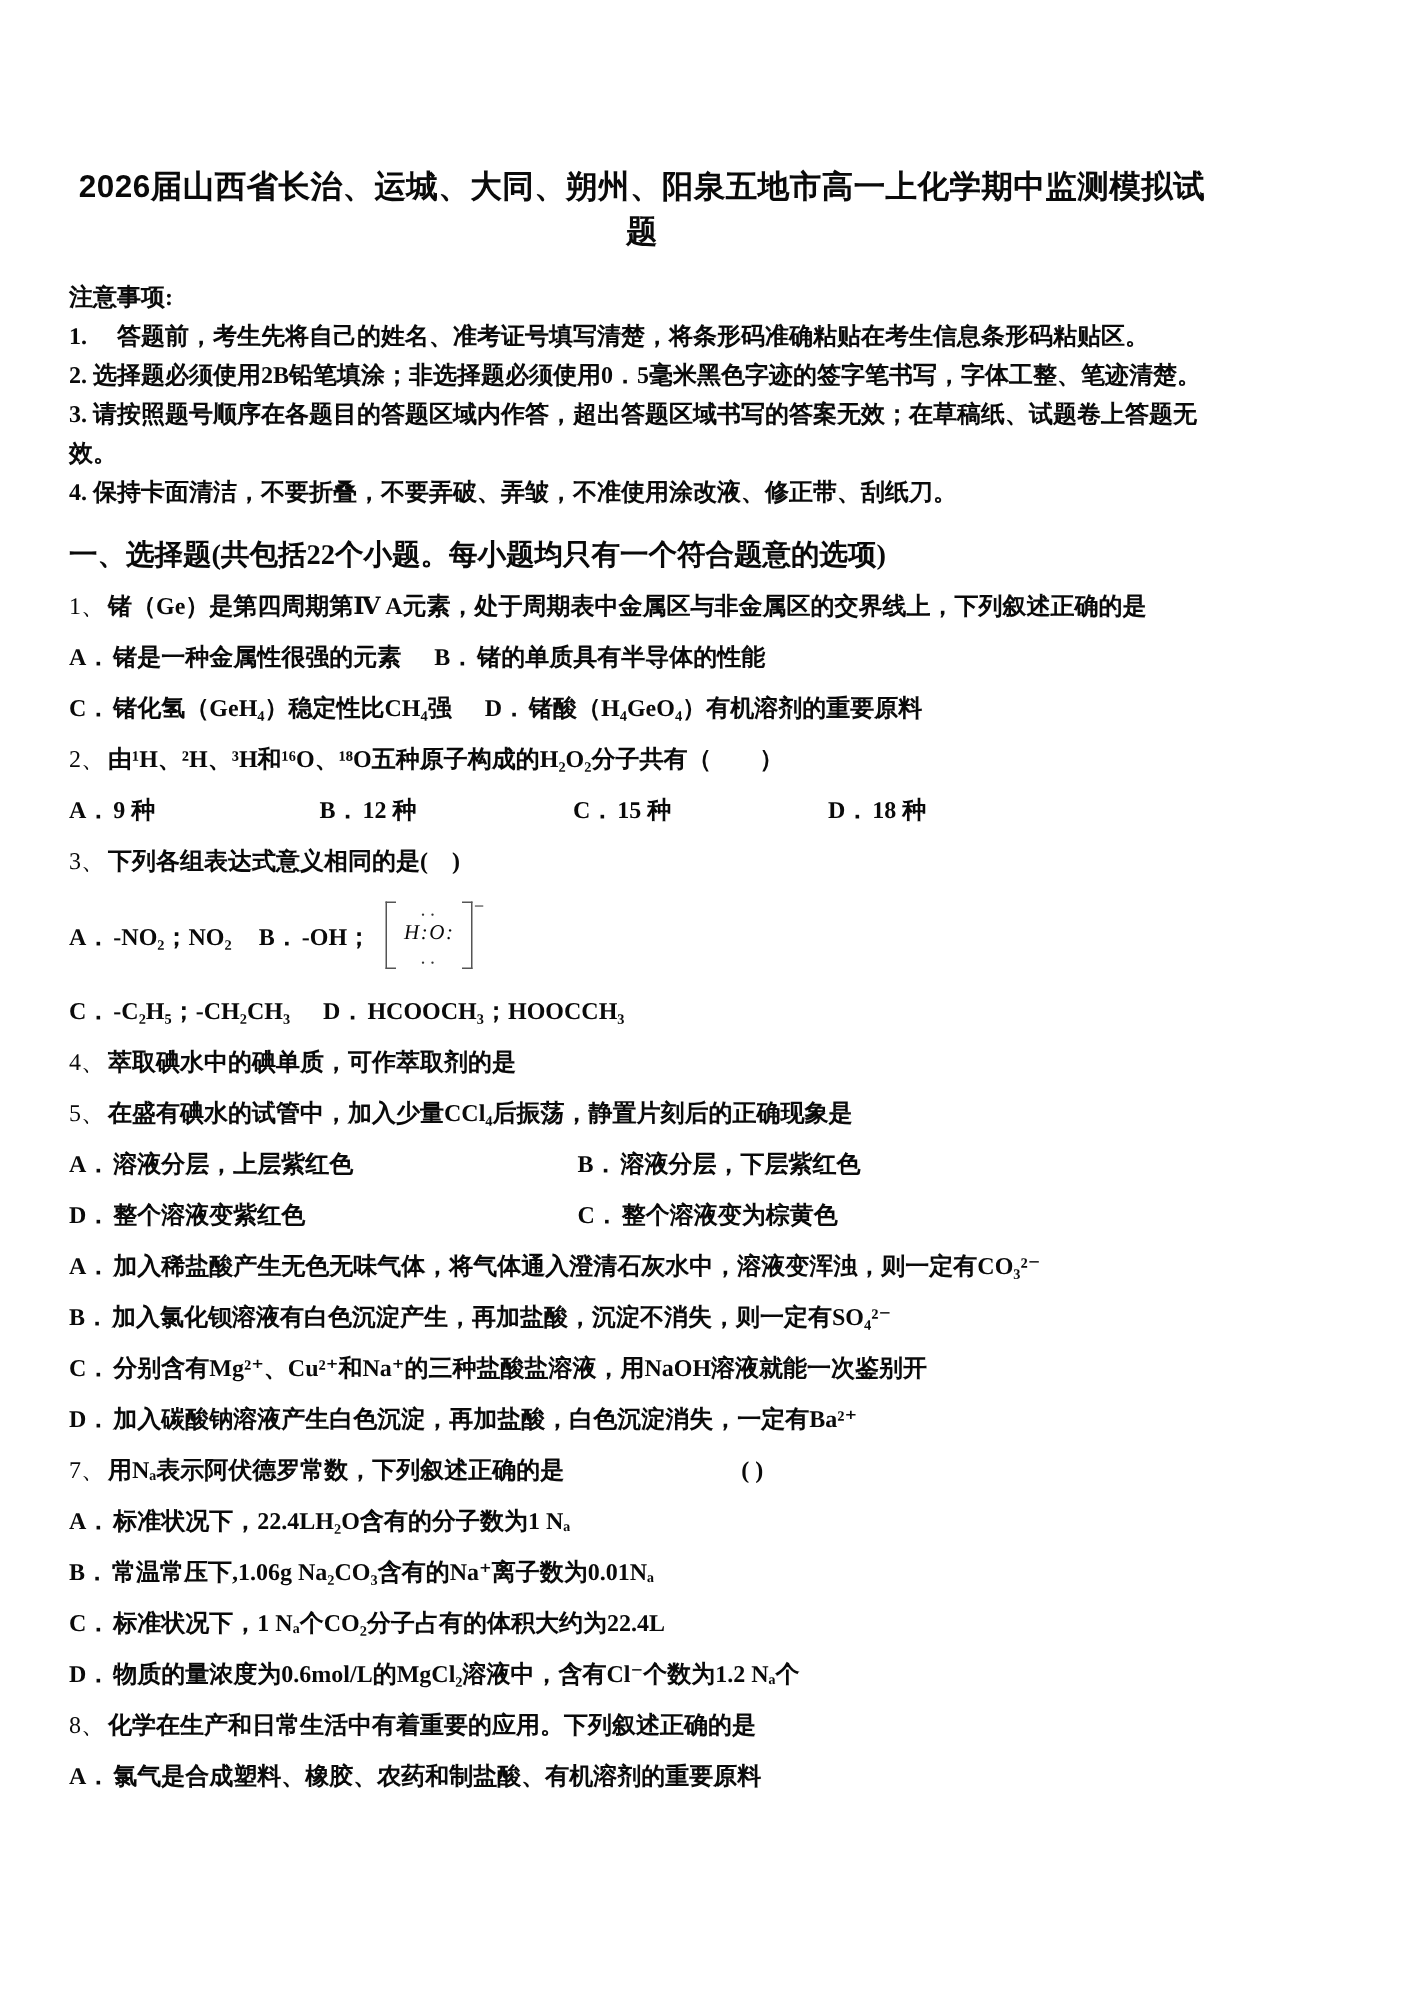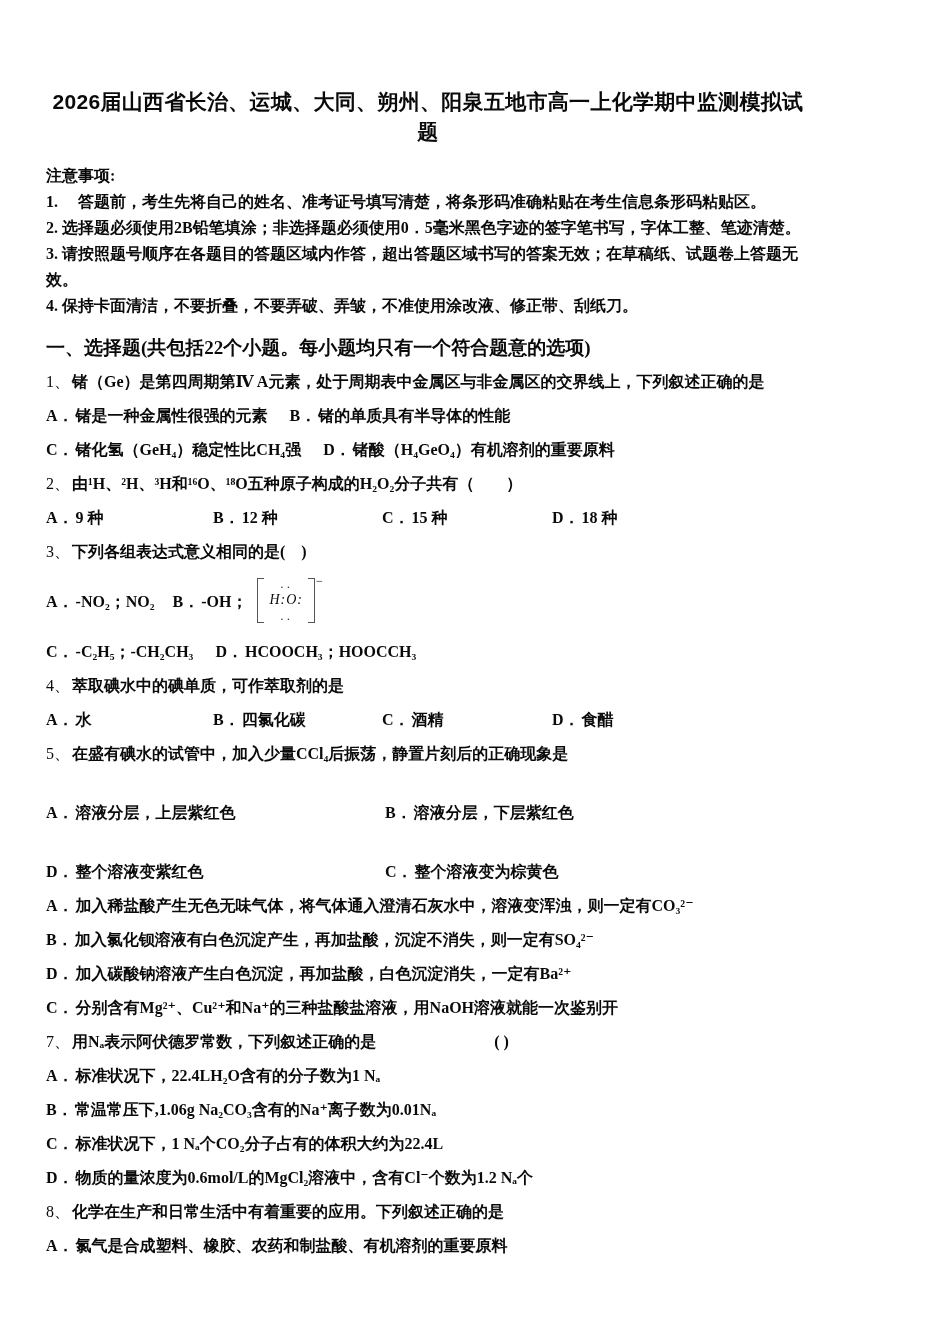--- a/index.html
+++ b/index.html
@@ -4,39 +4,39 @@
 <style>
   html,body{margin:0;padding:0;background:#ffffff;}
   body{
     width:950px;height:1344px;
     color:#0a0a0a;
     font-family:"Liberation Serif","DejaVu Serif",serif;
     font-weight:bold;
     -webkit-font-smoothing:antialiased;
     overflow:hidden;
   }
-  .page{box-sizing:border-box;width:848px;height:1344px;padding:87px 38px 0 46px;}
+  .page{box-sizing:border-box;width:848px;height:1344px;padding:110px 38px 0 46px;}
   .title{
     margin:0 0 16px 0;
     font-family:"Liberation Sans","DejaVu Sans",sans-serif;
     font-weight:900;
     font-size:21px;
     line-height:30px;
     text-align:center;
     letter-spacing:0.3px;
   }
   .notes{margin-top:2px;}
   .note-heading,.note-item{font-size:16px;line-height:26px;}
   .section-heading{font-size:19px;line-height:34px;margin-top:12px;}
   .line{font-size:16px;line-height:34px;white-space:nowrap;}
   .qnum{font-weight:normal;font-size:16px;padding-right:2px;}
   .olabel{padding-right:2px;}
   .opt-pair .opt + .opt{margin-left:18px;}
   .opt-grid-4{display:grid;grid-template-columns:167px 169px 170px 1fr;}
-  .opt-grid-2{display:grid;grid-template-columns:339px 1fr;margin-top:25px;}
+  .opt-grid-2{display:grid;grid-template-columns:339px 1fr;}
   .paren-far{margin-left:118px;}
   
   .lewis-row{height:66px;display:flex;align-items:center;}
   .lewis{
     display:inline-flex;align-items:stretch;margin-left:10px;
     font-style:italic;font-weight:normal;position:relative;top:-2px;
   }
   .lewis .lb,.lewis .rb{width:6px;border:1.2px solid #555;}
   .lewis .lb{border-right:none;}
   .lewis .rb{border-left:none;}
@@ -109,47 +109,41 @@
     <div class="line opt-pair">
       <span class="opt"><span class="olabel">C．</span><span>-C₂H₅；-CH₂CH₃</span></span>
       <span class="opt"><span class="olabel">D．</span><span>HCOOCH₃；HOOCCH₃</span></span>
     </div>
   </div>
 
   <div>
     <div class="line">
       <span class="qnum">4、</span><span>萃取碘水中的碘单质，可作萃取剂的是</span>
     </div>
-    <div class="line opt-grid-4">
-      <span class="opt"><span class="olabel">A．</span><span>水</span></span>
-      <span class="opt"><span class="olabel">B．</span><span>四氯化碳</span></span>
-      <span class="opt"><span class="olabel">C．</span><span>酒精</span></span>
-      <span class="opt"><span class="olabel">D．</span><span>食醋</span></span>
-    </div>
   </div>
 
   <div>
     <div class="line">
       <span class="qnum">5、</span><span>在盛有碘水的试管中，加入少量CCl₄后振荡，静置片刻后的正确现象是</span>
     </div>
     <div class="line opt-grid-2">
       <span class="opt"><span class="olabel">A．</span><span>溶液分层，上层紫红色</span></span>
       <span class="opt"><span class="olabel">B．</span><span>溶液分层，下层紫红色</span></span>
     </div>
     <div class="line opt-grid-2">
       <span class="opt"><span class="olabel">D．</span><span>整个溶液变紫红色</span></span>
       <span class="opt"><span class="olabel">C．</span><span>整个溶液变为棕黄色</span></span>
     </div>
   </div>
 
   <div>
     <div class="line"><span class="opt"><span class="olabel">A．</span><span>加入稀盐酸产生无色无味气体，将气体通入澄清石灰水中，溶液变浑浊，则一定有CO₃²⁻</span></span></div>
     <div class="line"><span class="opt"><span class="olabel">B．</span><span>加入氯化钡溶液有白色沉淀产生，再加盐酸，沉淀不消失，则一定有SO₄²⁻</span></span></div>
+    <div class="line"><span class="opt"><span class="olabel">C．</span><span>分别含有Mg²⁺、Cu²⁺和Na⁺的三种盐酸盐溶液，用NaOH溶液就能一次鉴别开</span></span></div>
     <div class="line"><span class="opt"><span class="olabel">D．</span><span>加入碳酸钠溶液产生白色沉淀，再加盐酸，白色沉淀消失，一定有Ba²⁺</span></span></div>
-    <div class="line"><span class="opt"><span class="olabel">C．</span><span>分别含有Mg²⁺、Cu²⁺和Na⁺的三种盐酸盐溶液，用NaOH溶液就能一次鉴别开</span></span></div>
   </div>
 
   <div>
     <div class="line">
       <span class="qnum">7、</span><span>用Nₐ表示阿伏德罗常数，下列叙述正确的是</span><span class="paren-far">(  )</span>
     </div>
     <div class="line"><span class="opt"><span class="olabel">A．</span><span>标准状况下，22.4LH₂O含有的分子数为1 Nₐ</span></span></div>
     <div class="line"><span class="opt"><span class="olabel">B．</span><span>常温常压下,1.06g Na₂CO₃含有的Na⁺离子数为0.01Nₐ</span></span></div>
     <div class="line"><span class="opt"><span class="olabel">C．</span><span>标准状况下，1 Nₐ个CO₂分子占有的体积大约为22.4L</span></span></div>
     <div class="line"><span class="opt"><span class="olabel">D．</span><span>物质的量浓度为0.6mol/L的MgCl₂溶液中，含有Cl⁻个数为1.2 Nₐ个</span></span></div>

